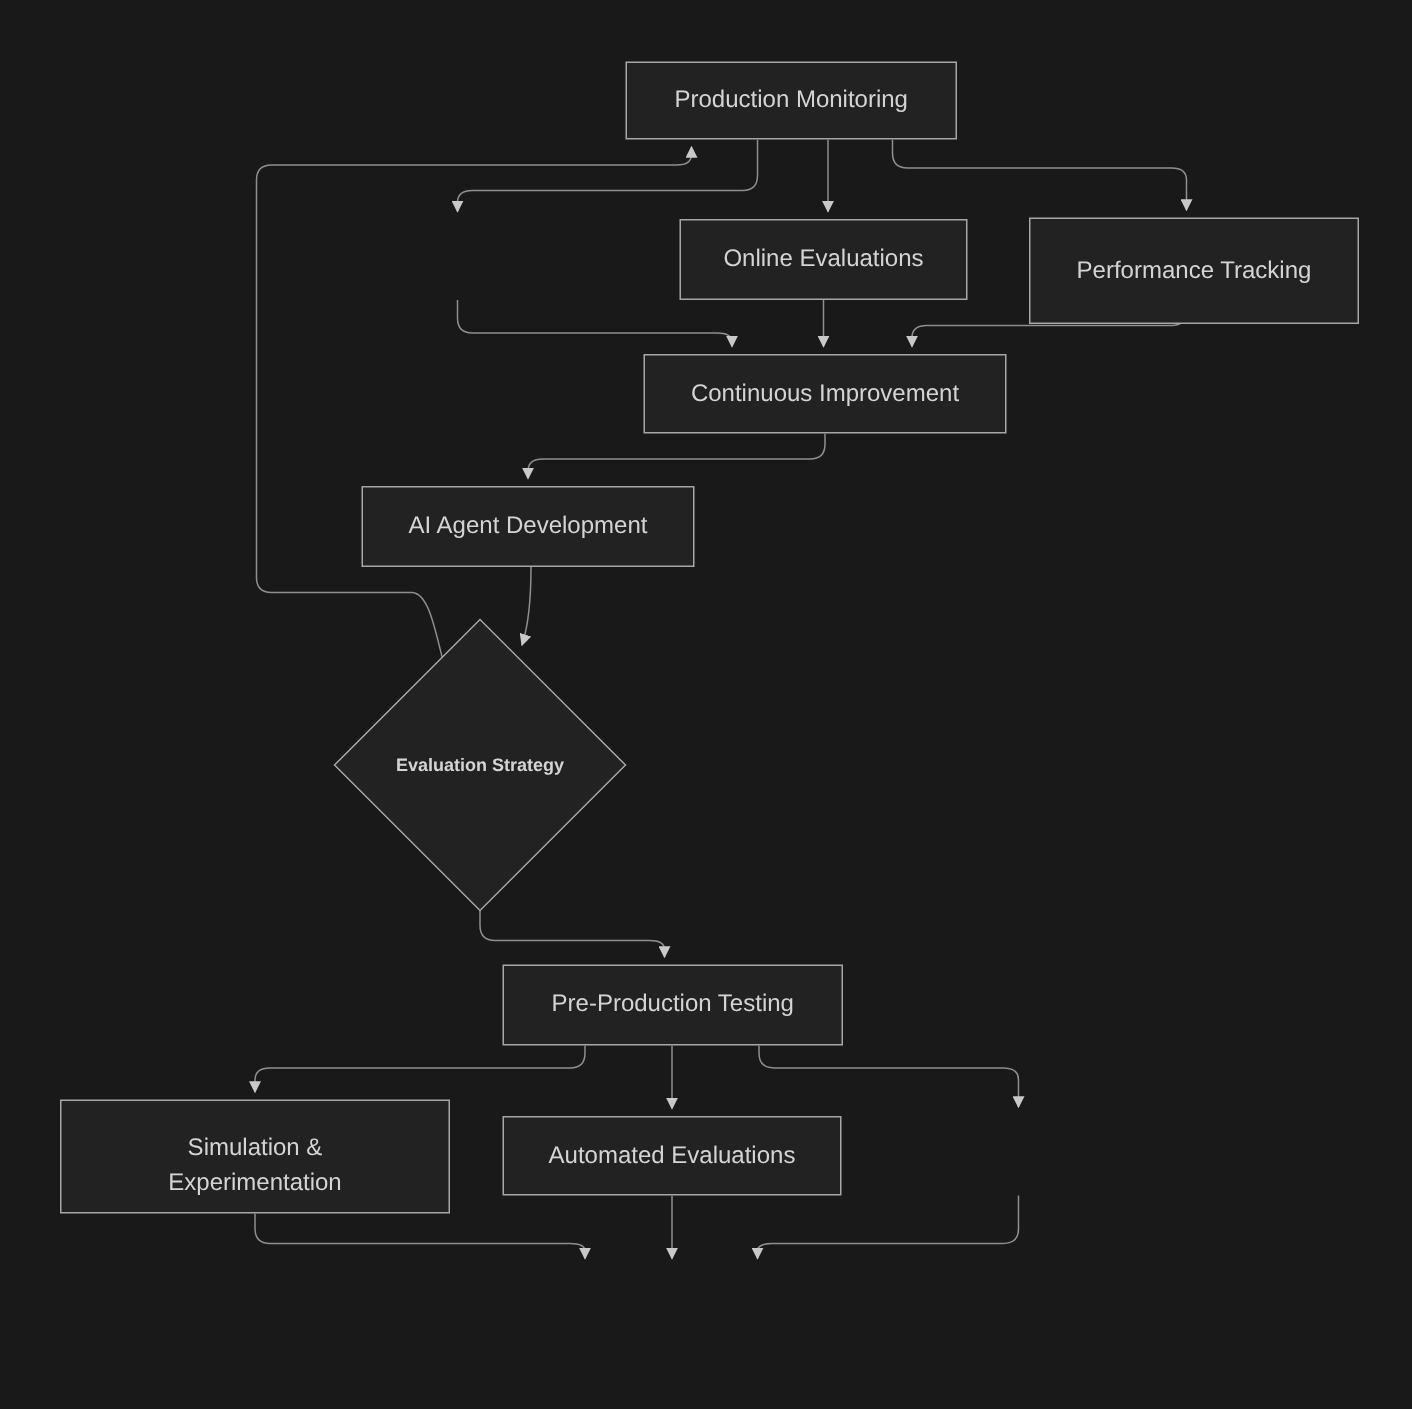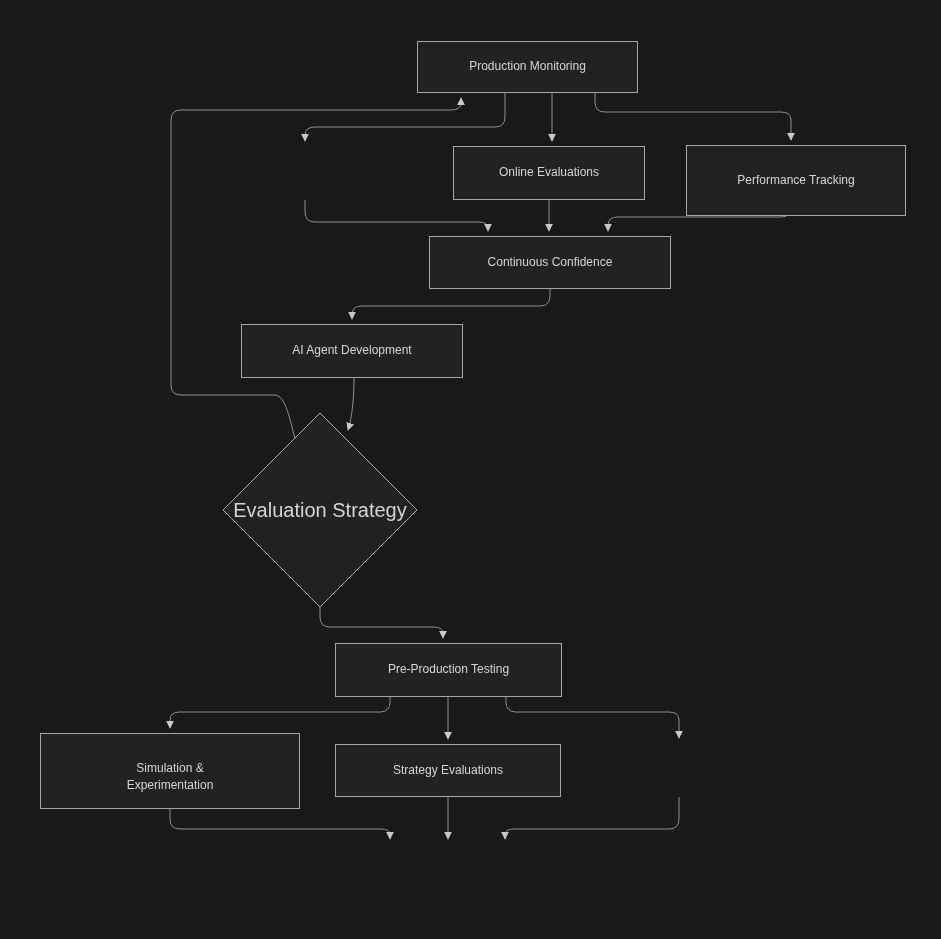--- a/index.html
+++ b/index.html
@@ -6,28 +6,28 @@
   .canvas{
     position:relative;width:941px;height:939px;background:#191919;
     font-family:"Liberation Sans","DejaVu Sans",sans-serif;overflow:hidden;
   }
   .edges{position:absolute;left:0;top:0;width:941px;height:939px;}
   .edges path.edge{fill:none;stroke:#8f8f8f;stroke-width:1;}
   .edges polygon.diamond{fill:#222222;stroke:#a6a6a6;stroke-width:1;}
   .node{
     position:absolute;display:flex;align-items:center;justify-content:center;
     background:#222222;border:1px solid #a6a6a6;color:#d4d4d4;
-    font-size:12px;line-height:1.45;text-align:center;box-sizing:border-box;
+    font-size:16px;line-height:1.45;text-align:center;box-sizing:border-box;
   }
   .node .lbl{display:block;}
   .node .lbl.wrap{max-width:150px;margin-top:12px;}
   .diamond-label{
     position:absolute;left:223px;top:413px;width:194px;height:194px;
     display:flex;align-items:center;justify-content:center;
-    color:#d4d4d4;font-size:20px;text-align:center;pointer-events:none;
+    color:#d4d4d4;font-size:12px;text-align:center;pointer-events:none;font-weight:bold;
   }
 </style>
 </head>
 <body>
 
 <div class="canvas">
 
   <svg class="edges" width="941" height="939" viewBox="0 0 941 939">
     <defs>
       <marker id="arrow" viewBox="0 0 10 10" refX="9" refY="5" markerWidth="8" markerHeight="8" orient="auto">
@@ -69,38 +69,38 @@
 
   <div class="node" style="left:453px;top:146px;width:192px;height:54px">
     <span class="lbl">Online Evaluations</span>
   </div>
 
   <div class="node" style="left:686px;top:145px;width:220px;height:71px">
     <span class="lbl">Performance Tracking</span>
   </div>
 
   <div class="node" style="left:429px;top:236px;width:242px;height:53px">
-    <span class="lbl">Continuous Confidence</span>
+    <span class="lbl">Continuous Improvement</span>
   </div>
 
   <div class="node" style="left:241px;top:324px;width:222px;height:54px">
     <span class="lbl">AI Agent Development</span>
   </div>
 
   <div class="diamond-label">
     <span class="lbl">Evaluation Strategy</span>
   </div>
 
   <div class="node" style="left:335px;top:643px;width:227px;height:54px">
     <span class="lbl">Pre-Production Testing</span>
   </div>
 
   <div class="node" style="left:40px;top:733px;width:260px;height:76px">
     <span class="lbl wrap">Simulation &amp; Experimentation</span>
   </div>
 
   <div class="node" style="left:335px;top:744px;width:226px;height:53px">
-    <span class="lbl">Strategy Evaluations</span>
+    <span class="lbl">Automated Evaluations</span>
   </div>
 
 
 
 </div>
 
 </body></html>

